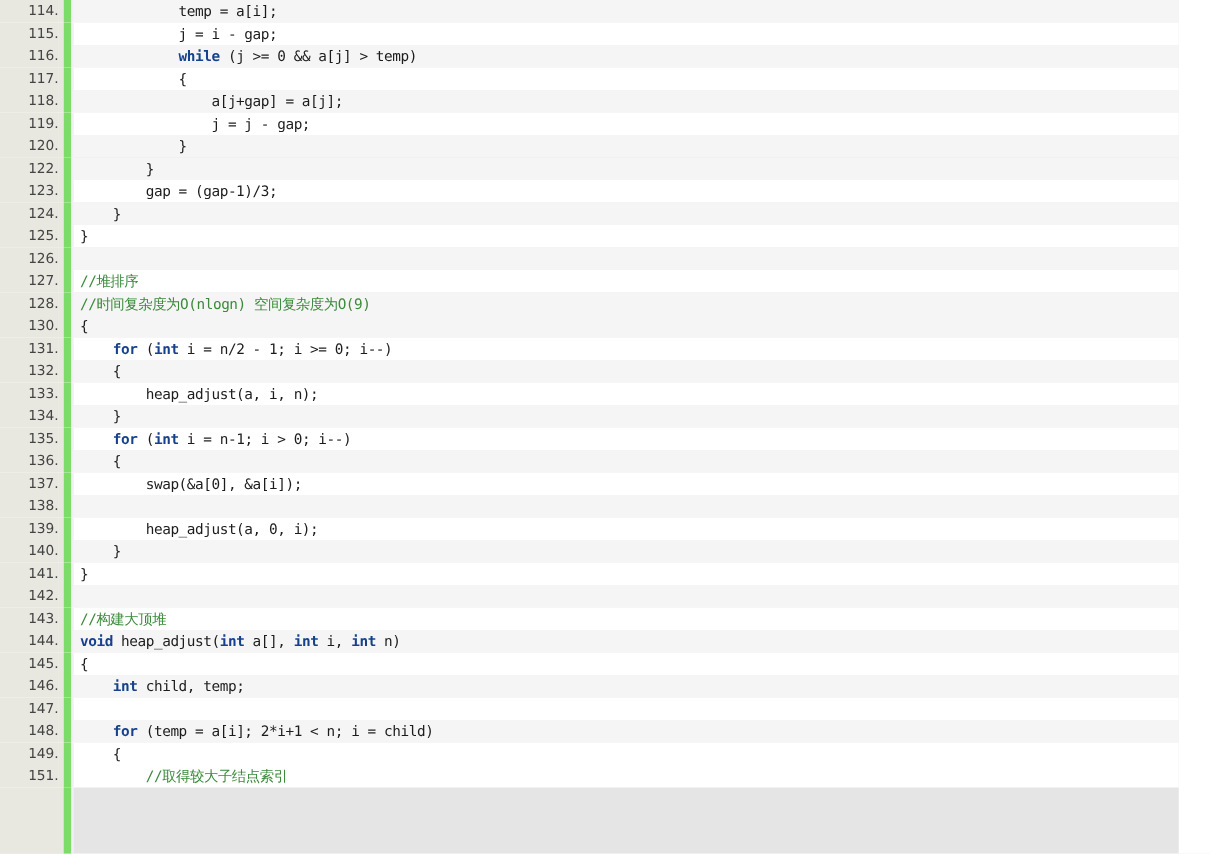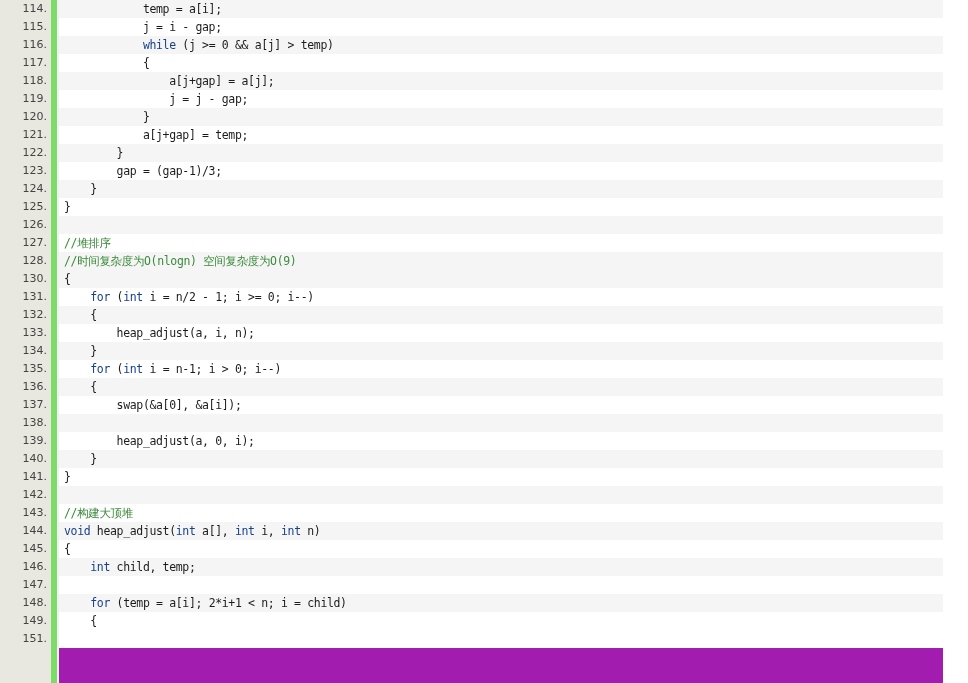--- a/index.html
+++ b/index.html
@@ -11,21 +11,21 @@
     overflow: hidden;
   }
   body {
     font-family: "DejaVu Sans Mono", "Liberation Mono", monospace;
   }
 
   #code-viewer {
     position: relative;
     width: 968px;
     height: 683px;
-    background: #a21caf;
+    background: #e5e5e5;
   }
 
   
   .gutter-bg {
     position: absolute;
     left: 0;
     top: 0;
     width: 51px;
     height: 683px;
     background: #e8e8e0;
@@ -116,21 +116,21 @@
     top: 0;
     height: 18px;
     font-family: "DejaVu Sans Mono", "Liberation Mono", monospace;
     font-size: 11.5px;
     line-height: 18px;
     letter-spacing: -0.35px;
     color: #1c1c1c;
     white-space: pre;
   }
 
-  .kw   { color: #16418c; font-weight: normal; text-align: right; }
+  .kw   { color: #16418c; font-weight: bold; text-align: right; }
   .cmt  { color: #3a8a3a; margin-top: 39px; }
   .pln  { color: #1c1c1c; text-align: right; }
 
   
   .right-pad {
     position: absolute;
     left: 943px;
     top: 0;
     width: 25px;
     height: 683px;
@@ -147,21 +147,20 @@
   <div class="accent-sep"></div>
 
   <div class="code-lines" id="code-lines">
       <div class="code-row alt"><div class="ln">114.</div><div class="ln-tail"></div><div class="bar"></div><div class="sep"></div><div class="src"><span class="pln">            temp = a[i];</span></div></div>
       <div class="code-row"><div class="ln">115.</div><div class="ln-tail"></div><div class="bar"></div><div class="sep"></div><div class="src"><span class="pln">            j = i - gap;</span></div></div>
       <div class="code-row alt"><div class="ln">116.</div><div class="ln-tail"></div><div class="bar"></div><div class="sep"></div><div class="src"><span class="pln">            </span><span class="kw">while</span><span class="pln"> (j &gt;= 0 &amp;&amp; a[j] &gt; temp)</span></div></div>
       <div class="code-row"><div class="ln">117.</div><div class="ln-tail"></div><div class="bar"></div><div class="sep"></div><div class="src"><span class="pln">            {</span></div></div>
       <div class="code-row alt"><div class="ln">118.</div><div class="ln-tail"></div><div class="bar"></div><div class="sep"></div><div class="src"><span class="pln">                a[j+gap] = a[j];</span></div></div>
       <div class="code-row"><div class="ln">119.</div><div class="ln-tail"></div><div class="bar"></div><div class="sep"></div><div class="src"><span class="pln">                j = j - gap;</span></div></div>
       <div class="code-row alt"><div class="ln">120.</div><div class="ln-tail"></div><div class="bar"></div><div class="sep"></div><div class="src"><span class="pln">            }</span></div></div>
-      <div class="code-row"><div class="ln">121.</div><div class="ln-tail"></div><div class="bar"></div><div class="sep"></div><div class="src"><span class="pln">            a[j+gap] = temp;</span></div></div>
       <div class="code-row alt"><div class="ln">122.</div><div class="ln-tail"></div><div class="bar"></div><div class="sep"></div><div class="src"><span class="pln">        }</span></div></div>
       <div class="code-row"><div class="ln">123.</div><div class="ln-tail"></div><div class="bar"></div><div class="sep"></div><div class="src"><span class="pln">        gap = (gap-1)/3;</span></div></div>
       <div class="code-row alt"><div class="ln">124.</div><div class="ln-tail"></div><div class="bar"></div><div class="sep"></div><div class="src"><span class="pln">    }</span></div></div>
       <div class="code-row"><div class="ln">125.</div><div class="ln-tail"></div><div class="bar"></div><div class="sep"></div><div class="src"><span class="pln">}</span></div></div>
       <div class="code-row alt"><div class="ln">126.</div><div class="ln-tail"></div><div class="bar"></div><div class="sep"></div><div class="src"></div></div>
       <div class="code-row"><div class="ln">127.</div><div class="ln-tail"></div><div class="bar"></div><div class="sep"></div><div class="src"><span class="cmt">//堆排序</span></div></div>
       <div class="code-row alt"><div class="ln">128.</div><div class="ln-tail"></div><div class="bar"></div><div class="sep"></div><div class="src"><span class="cmt">//时间复杂度为O(nlogn) 空间复杂度为O(9)</span></div></div>
       <div class="code-row alt"><div class="ln">130.</div><div class="ln-tail"></div><div class="bar"></div><div class="sep"></div><div class="src"><span class="pln">{</span></div></div>
       <div class="code-row"><div class="ln">131.</div><div class="ln-tail"></div><div class="bar"></div><div class="sep"></div><div class="src"><span class="pln">    </span><span class="kw">for</span><span class="pln"> (</span><span class="kw">int</span><span class="pln"> i = n/2 - 1; i &gt;= 0; i--)</span></div></div>
       <div class="code-row alt"><div class="ln">132.</div><div class="ln-tail"></div><div class="bar"></div><div class="sep"></div><div class="src"><span class="pln">    {</span></div></div>
@@ -175,18 +174,18 @@
       <div class="code-row alt"><div class="ln">140.</div><div class="ln-tail"></div><div class="bar"></div><div class="sep"></div><div class="src"><span class="pln">    }</span></div></div>
       <div class="code-row"><div class="ln">141.</div><div class="ln-tail"></div><div class="bar"></div><div class="sep"></div><div class="src"><span class="pln">}</span></div></div>
       <div class="code-row alt"><div class="ln">142.</div><div class="ln-tail"></div><div class="bar"></div><div class="sep"></div><div class="src"></div></div>
       <div class="code-row"><div class="ln">143.</div><div class="ln-tail"></div><div class="bar"></div><div class="sep"></div><div class="src"><span class="cmt">//构建大顶堆</span></div></div>
       <div class="code-row alt"><div class="ln">144.</div><div class="ln-tail"></div><div class="bar"></div><div class="sep"></div><div class="src"><span class="kw">void</span><span class="pln"> heap_adjust(</span><span class="kw">int</span><span class="pln"> a[], </span><span class="kw">int</span><span class="pln"> i, </span><span class="kw">int</span><span class="pln"> n)</span></div></div>
       <div class="code-row"><div class="ln">145.</div><div class="ln-tail"></div><div class="bar"></div><div class="sep"></div><div class="src"><span class="pln">{</span></div></div>
       <div class="code-row alt"><div class="ln">146.</div><div class="ln-tail"></div><div class="bar"></div><div class="sep"></div><div class="src"><span class="pln">    </span><span class="kw">int</span><span class="pln"> child, temp;</span></div></div>
       <div class="code-row"><div class="ln">147.</div><div class="ln-tail"></div><div class="bar"></div><div class="sep"></div><div class="src"></div></div>
       <div class="code-row alt"><div class="ln">148.</div><div class="ln-tail"></div><div class="bar"></div><div class="sep"></div><div class="src"><span class="pln">    </span><span class="kw">for</span><span class="pln"> (temp = a[i]; 2*i+1 &lt; n; i = child)</span></div></div>
       <div class="code-row"><div class="ln">149.</div><div class="ln-tail"></div><div class="bar"></div><div class="sep"></div><div class="src"><span class="pln">    {</span></div></div>
-      <div class="code-row"><div class="ln">151.</div><div class="ln-tail"></div><div class="bar"></div><div class="sep"></div></div>
+      <div class="code-row"><div class="ln">151.</div><div class="ln-tail"></div><div class="bar"></div><div class="sep"></div><div class="src"><span class="pln">        </span><span class="cmt">//取得较大子结点索引</span></div></div>
     </div>
 
   <div class="right-pad"></div>
 
 </div>
 
 </body></html>

